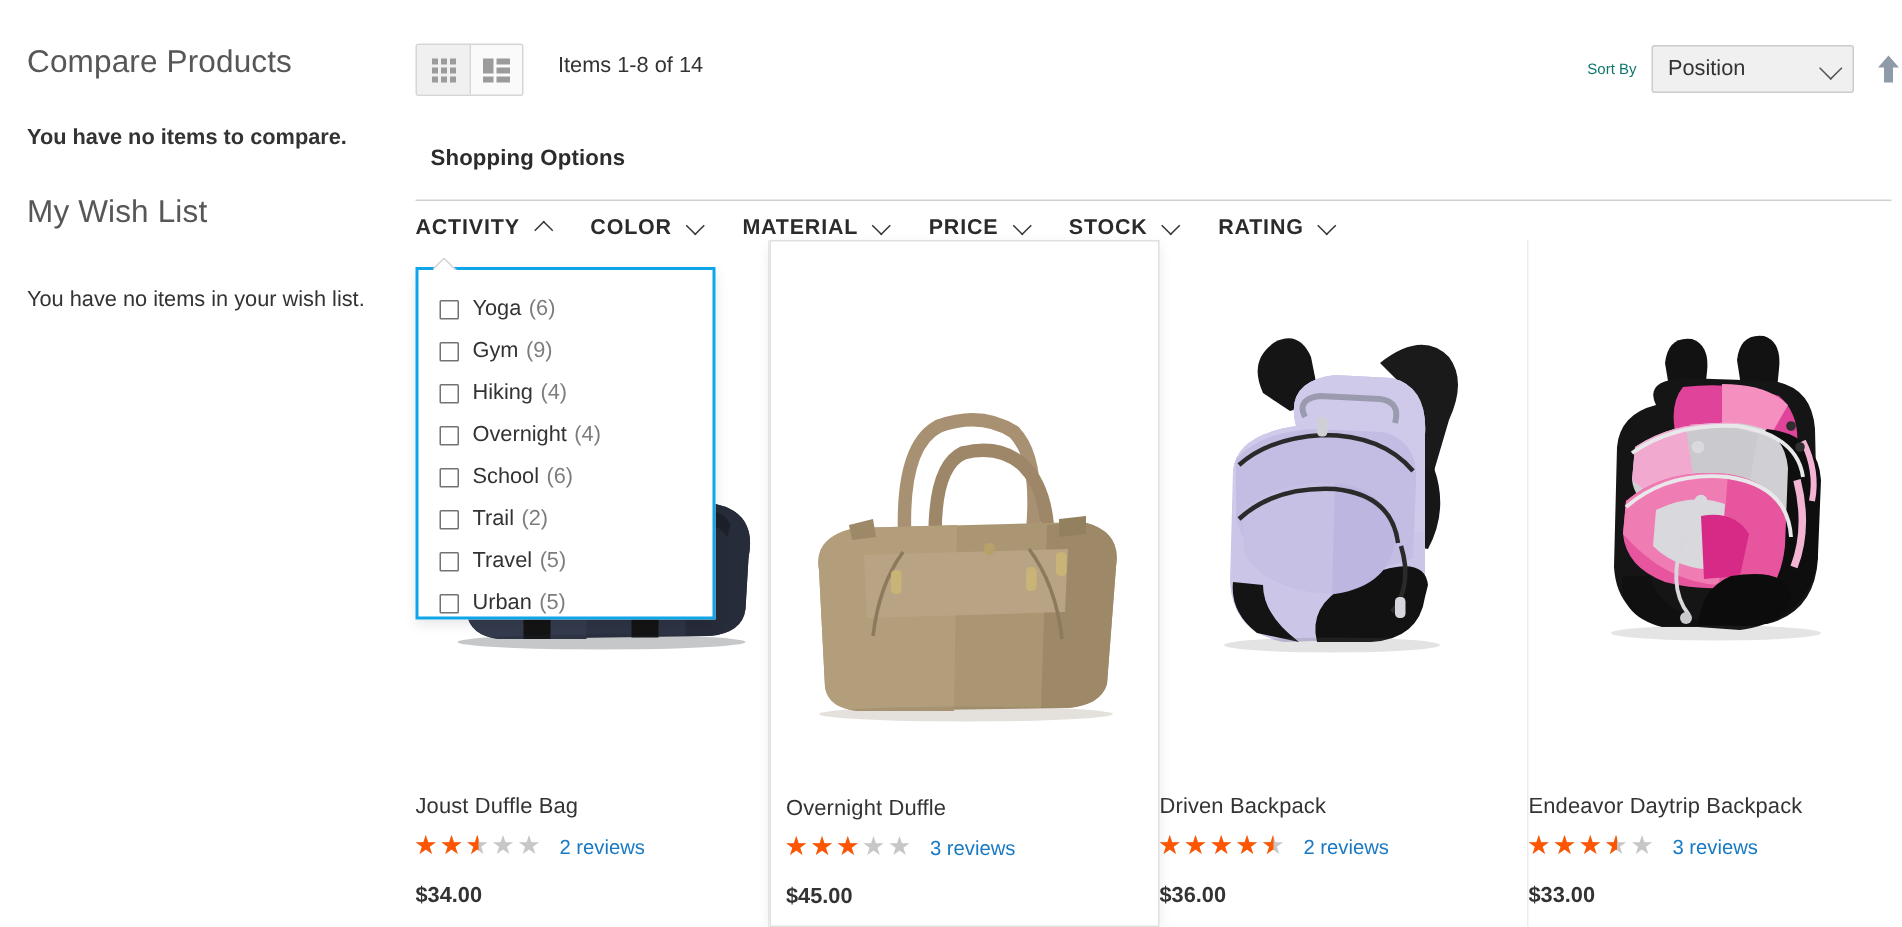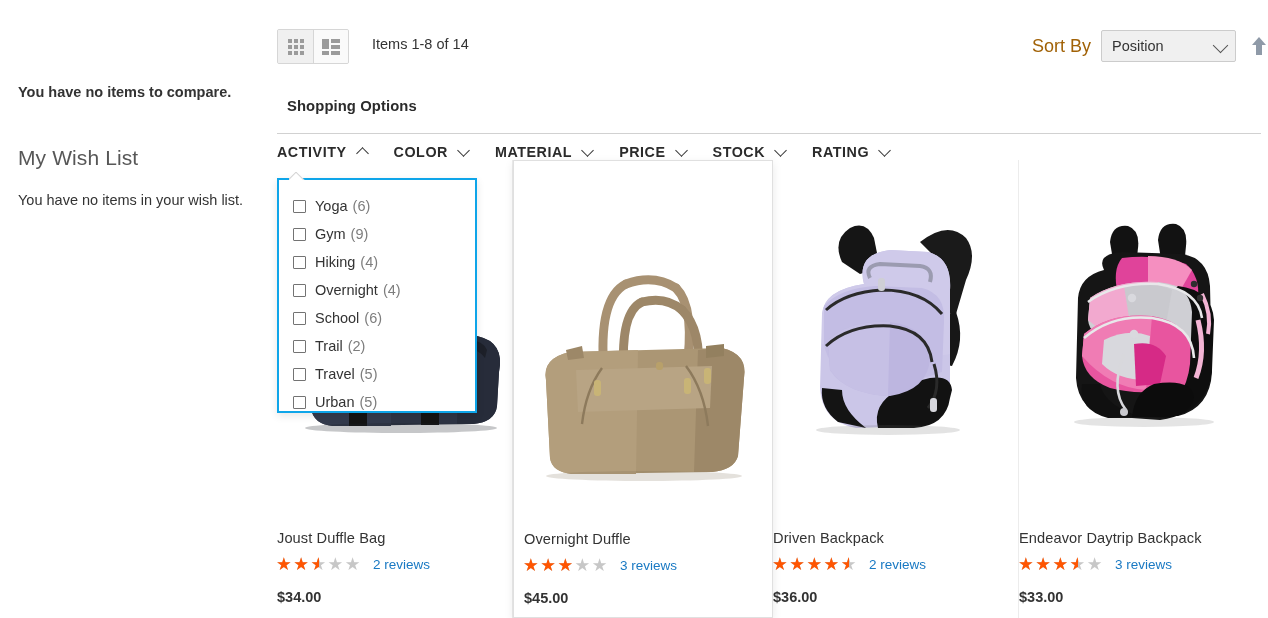--- a/index.html
+++ b/index.html
@@ -16,21 +16,21 @@
   #sidebar { position: absolute; left: 0; top: 0; width: 277px; height: 618px; background:#fff; }
   .side-title {
     position:absolute; left:18px; font-size:21px; color:#575757;
     font-weight:400; letter-spacing:.1px; white-space:nowrap;
   }
   .side-text {
     position:absolute; left:18px; font-size:14.5px; color:#333; white-space:nowrap;
   }
   #side-compare-title { top:30px; }
   #side-compare-empty { top:84px;font-weight:bold; }
-  #side-wish-title { top:146px; }
+  #side-wish-title { top:130px; }
   #side-wish-empty { top:192px; }
 
   
   #main { position:absolute; left:277px; top:0; width:991px; height:618px; }
 
   
   #toolbar { position:absolute; left:0; top:0; width:991px; height:72px; }
   #view-modes {
     position:absolute; left:0px; top:29px;
     display:flex; border:1px solid #d6d6d6; border-radius:2px; overflow:hidden;
@@ -48,21 +48,21 @@
   
   .ico-list { display:grid; grid-template-columns:7px 9px; grid-template-rows:repeat(3,4px); gap:2px; align-items:center; }
   .ico-list i { background:#9b9b9b; display:block; height:4px; }
   .ico-list i.tall { grid-row:1 / span 2; height:10px; }
   .ico-list i.solo { grid-column:1; }
 
   #items-count {
     position:absolute; left:95px; top:36px; font-size:14.5px; color:#333; white-space:nowrap;
   }
   #sort-wrap { position:absolute; right:0px; top:30px; display:flex; align-items:center; }
-  #sort-label { font-size:18px; color:#a16207; margin-right:10px; white-space:nowrap;text-align:right; }
+  #sort-label { font-size:10px; color:#0f766e; margin-right:10px; white-space:nowrap;text-align:right; }
   #sort-select {
     position:relative; width:135px; height:32px; background:#f0f0f0;
     border:1px solid #cccccc; border-radius:2px;
     display:flex; align-items:center; padding:0 10px;
     font-size:14.5px; color:#333; cursor:pointer;
   }
   #sort-select .chev {
     position:absolute; right:9px; top:9px; width:11px; height:11px;
     border-right:1.6px solid #555; border-bottom:1.6px solid #555;
     transform:rotate(45deg);
@@ -164,20 +164,21 @@
   .product.p2 .prod-price { left:10px; }
 
   .col-div { position:absolute; top:0; width:1px; height:458px; background:#ececec; }
 </style>
 </head>
 <body>
 
 <div id="page">
 
   <div id="sidebar">
+    <div id="side-compare-title" class="side-title">Compare Products</div>
     <div id="side-compare-empty" class="side-text">You have no items to compare.</div>
 
     <div id="side-wish-title" class="side-title">My Wish List</div>
     <div id="side-wish-empty" class="side-text">You have no items in your wish list.</div>
   </div>
 
   <div id="main">
 
     <div id="toolbar">
 

